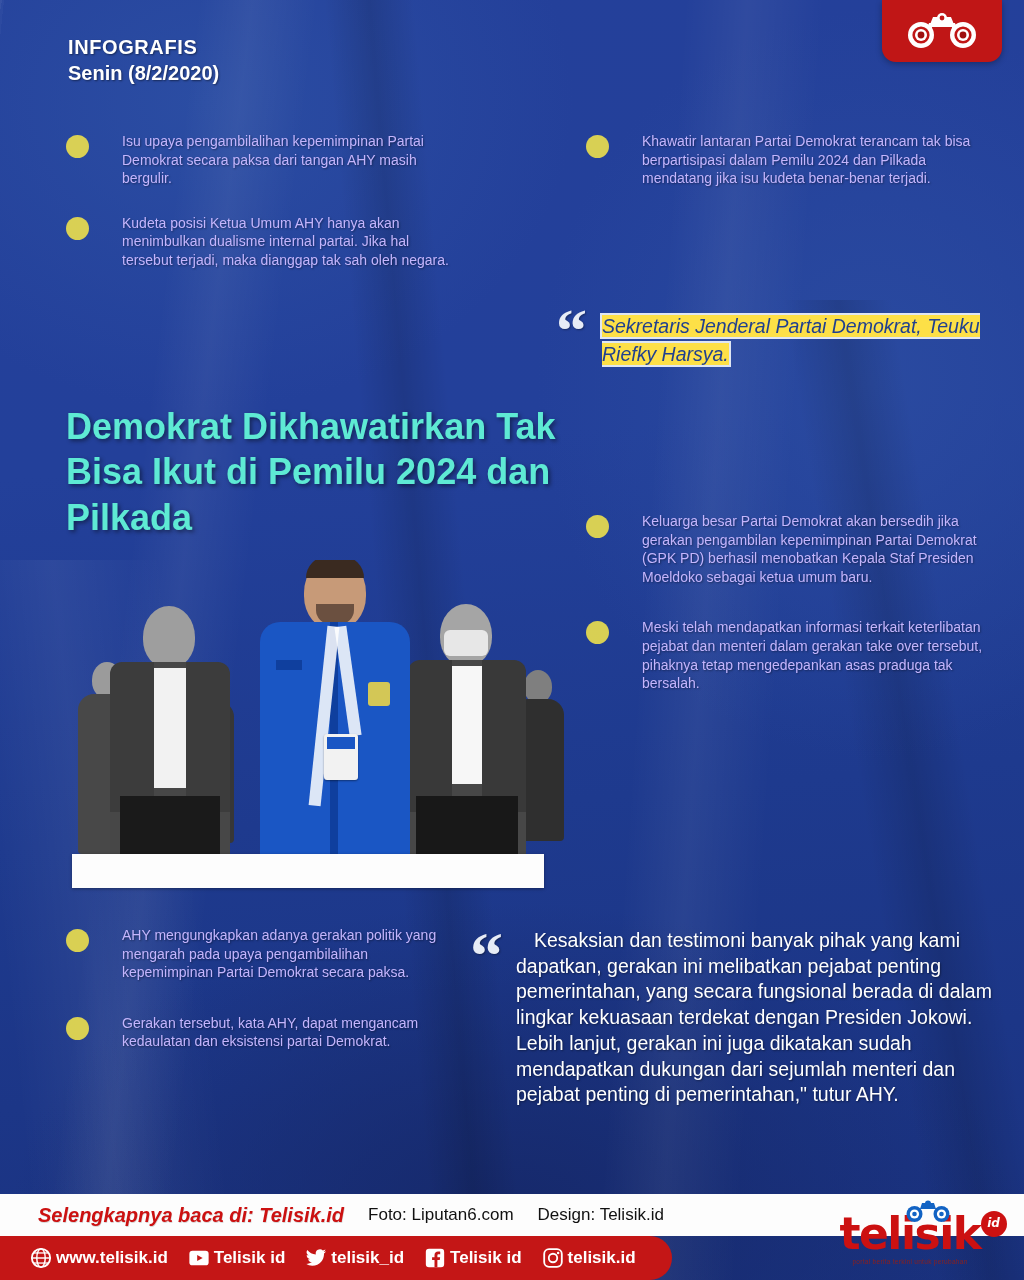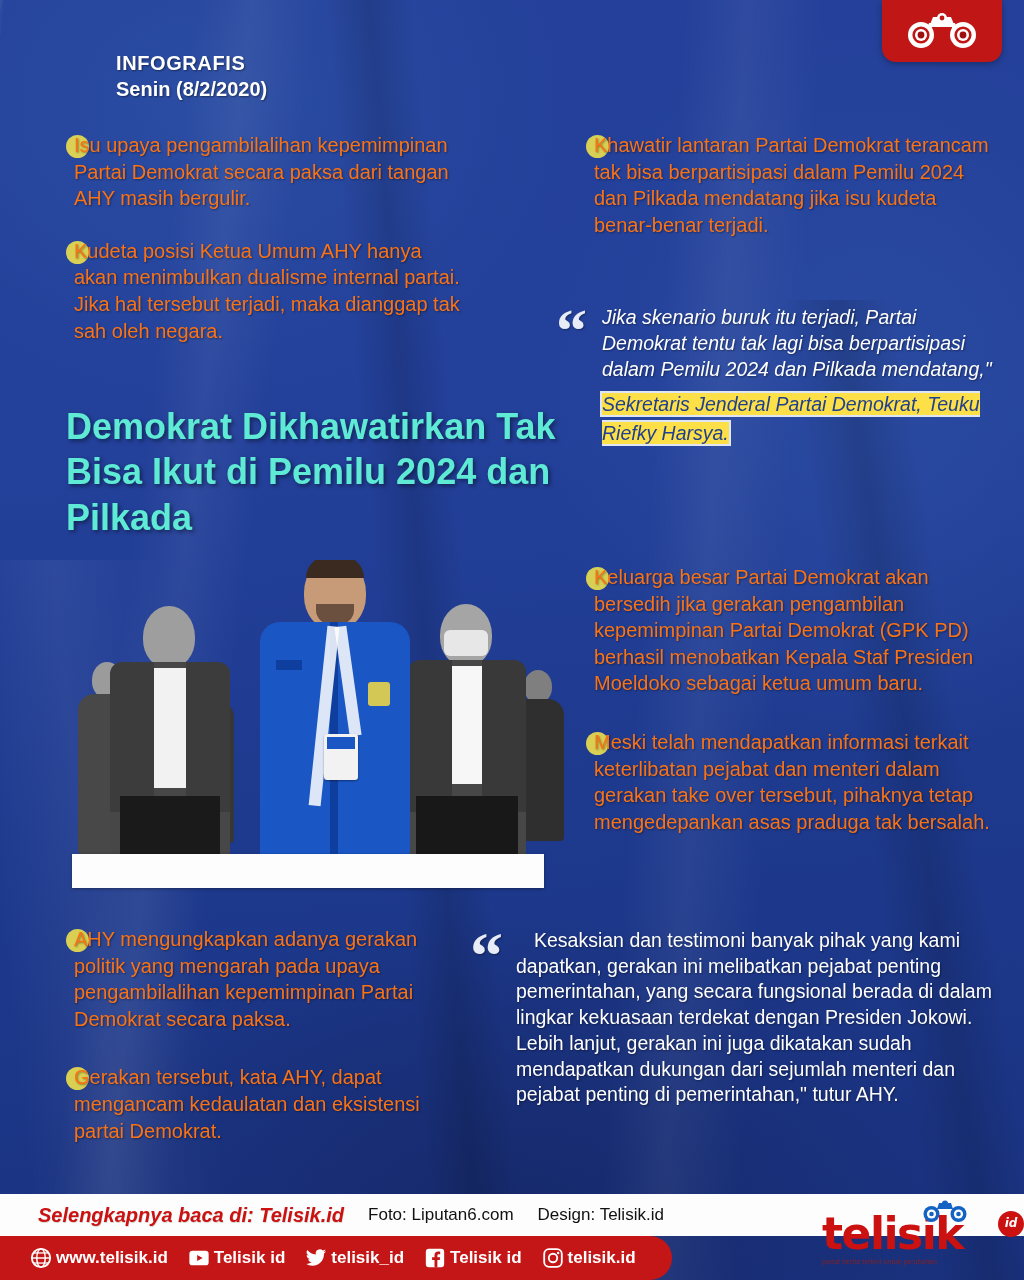--- a/index.html
+++ b/index.html
@@ -28,21 +28,21 @@
       linear-gradient(96deg, rgba(255,255,255,.035) 0 4px, rgba(0,0,0,0) 4px 90px);
     opacity:.9;
   }
   .fold{ position:absolute; background:linear-gradient(90deg, rgba(255,255,255,0) 0%, rgba(255,255,255,.055) 45%, rgba(255,255,255,0) 100%); }
   .fold.d{ background:linear-gradient(90deg, rgba(0,0,0,0) 0%, rgba(0,0,0,.13) 50%, rgba(0,0,0,0) 100%); }
 
   
   .page{ position:absolute; inset:0; z-index:5; }
 
   
-  .header{ position:absolute; left:68px; top:52px;margin-left:48px; }
+  .header{ position:absolute; left:68px; top:36px; }
   .header .line1{
     color:#ffffff; font-weight:bold; font-size:20px; letter-spacing:.6px;
     text-shadow:1px 1px 2px rgba(0,0,0,.45);
   }
   .header .line2{
     color:#ffffff; font-weight:bold; font-size:20px; margin-top:3px;
     text-shadow:1px 1px 2px rgba(0,0,0,.45);
   }
   .logo-badge{
     position:absolute; right:22px; top:0px; width:120px; height:62px;
@@ -54,22 +54,23 @@
   
   .col-left{ position:absolute; left:62px; top:132px; width:400px; }
   .col-right{ position:absolute; left:582px; top:132px; width:412px; }
 
   .bullet-item{ position:relative; padding-left:12px; margin-bottom:26px; }
   .bullet-dot{
     position:absolute; left:4px; top:3px; width:23px; height:23px;
     border-radius:50%; background:#e8dc4e; opacity:.92;
   }
   .bullet-text{
-    position:relative; color:#f97316; font-size:20px; line-height:1.33;
+    position:relative; color:#c4b5fd; font-size:14px; line-height:1.33;
     text-shadow:1px 1px 2px rgba(0,0,0,.4);
+    margin-left:48px;
   }
 
   
   .headline{
     position:absolute; left:66px; top:404px; width:520px;
     color:#5eead4; font-weight:bold; font-size:36px; line-height:1.26;
     text-shadow:2px 2px 4px rgba(0,0,0,.45);
   }
 
   
@@ -133,21 +134,21 @@
     background:#c41616; border-radius:0 22px 22px 0;
     display:flex; align-items:center; padding-left:30px; gap:20px;
   }
   .social{ display:flex; align-items:center; gap:4px; }
   .social-label{ color:#ffffff; font-weight:bold; font-size:17px; white-space:nowrap; }
   .sicon{ width:22px; height:22px; display:block; }
 
   
   .telisik-logo{
     position:absolute; right:26px; top:8px; width:176px; height:74px;
-    display:flex; flex-direction:column; justify-content:center;
+    display:flex; flex-direction:column; align-items:center; justify-content:center;
   }
   .tl-word{
     position:relative; color:#cc1111; font-weight:bold; font-size:44px;
     line-height:.95; letter-spacing:-1.5px; font-family:"DejaVu Sans", sans-serif;
   }
   .tl-id{
     position:absolute; right:-26px; bottom:18px; width:26px; height:26px;
     border-radius:50%; background:#cc1111; color:#fff;
     font-size:12px; font-weight:bold; font-style:italic;
     display:flex; align-items:center; justify-content:center; letter-spacing:0;
@@ -272,27 +273,26 @@
 
   <div class="col-right">
     <div class="bullet-item">
       <span class="bullet-dot"></span>
       <div class="bullet-text">Khawatir lantaran Partai Demokrat terancam tak bisa berpartisipasi dalam Pemilu 2024 dan Pilkada mendatang jika isu kudeta benar-benar terjadi.</div>
     </div>
   </div>
 
   <div class="quote quote-1">
     <span class="qmark">“</span>
-    <div class="qtext">Jika skenario buruk itu terjadi, Partai Demokrat tentu tak lagi bisa berpartisipasi dalam Pemilu 2024 dan Pilkada mendatang,"</div>
     <div class="qattr-wrap">
       <span class="qattr">Sekretaris Jenderal Partai Demokrat, Teuku Riefky Harsya.</span>
     </div>
   </div>
 
-  <div class="col-right" style="top:564px;">
+  <div class="col-right" style="top:512px;">
     <div class="bullet-item">
       <span class="bullet-dot"></span>
       <div class="bullet-text">Keluarga besar Partai Demokrat akan bersedih jika gerakan pengambilan kepemimpinan Partai Demokrat (GPK PD) berhasil menobatkan Kepala Staf Presiden Moeldoko sebagai ketua umum baru.</div>
     </div>
     <div class="bullet-item" style="margin-top:32px;">
       <span class="bullet-dot"></span>
       <div class="bullet-text">Meski telah mendapatkan informasi terkait keterlibatan pejabat dan menteri dalam gerakan take over tersebut, pihaknya tetap mengedepankan asas praduga tak bersalah.</div>
     </div>
   </div>
 

